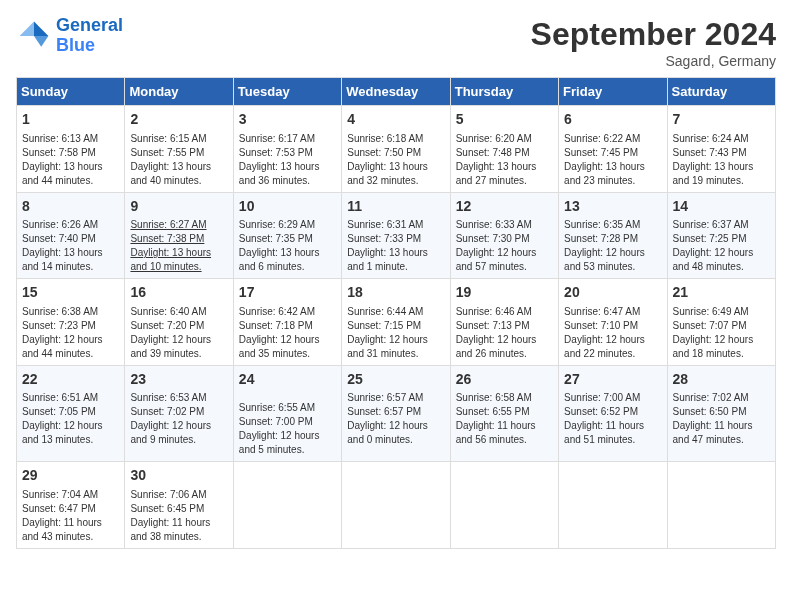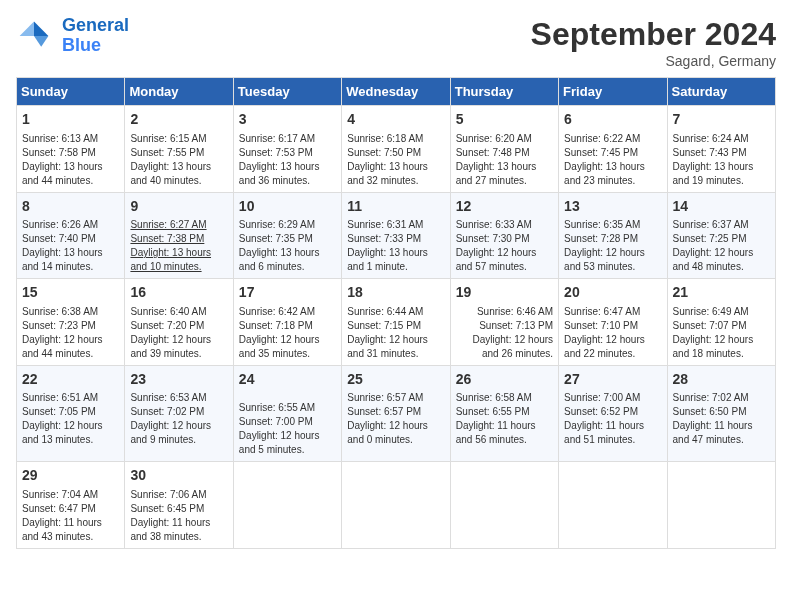--- a/index.html
+++ b/index.html
@@ -19,21 +19,20 @@
     .logo {
       display: flex;
       align-items: center;
       gap: 4px;
     }
     .logo-text {
       font-size: 18px;
       font-weight: bold;
       color: #333;
       line-height: 1.1;
-      margin-left: 6px;
     }
     .logo-text span { color: #1a6abf; }
     .logo-icon {
       width: 36px;
       height: 36px;
     }
     .title-block { text-align: right; }
     .month-title {
       font-size: 32px;
       font-weight: bold;
@@ -241,21 +240,21 @@
         </td>
         <td>
           <span class="day-num">18</span>
           <div class="day-info" style="white-space: pre-line;">Sunrise: 6:44 AM
 Sunset: 7:15 PM
 Daylight: 12 hours
 and 31 minutes.</div>
         </td>
         <td>
           <span class="day-num">19</span>
-          <div class="day-info" style="white-space: pre-line; text-align: right;">Sunrise: 6:46 AM
+          <div class="day-info" style="white-space: pre-line;">Sunrise: 6:46 AM
 Sunset: 7:13 PM
 Daylight: 12 hours
 and 26 minutes.</div>
         </td>
         <td>
           <span class="day-num">20</span>
           <div class="day-info" style="white-space: pre-line;">Sunrise: 6:47 AM
 Sunset: 7:10 PM
 Daylight: 12 hours
 and 22 minutes.</div>

